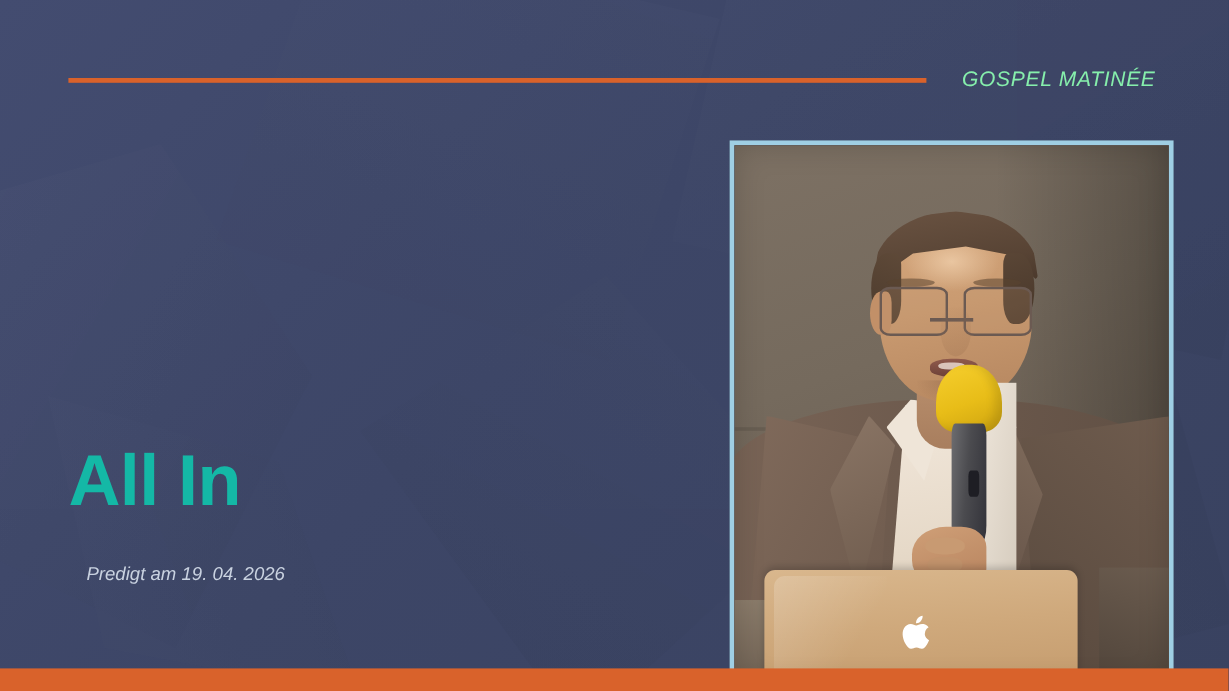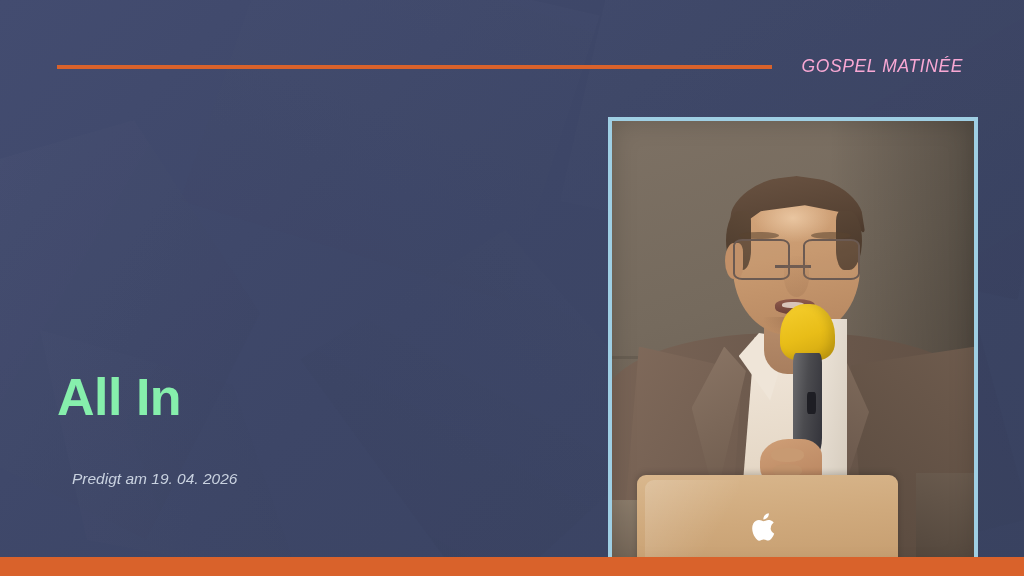--- a/index.html
+++ b/index.html
@@ -50,33 +50,33 @@
     position:absolute;
     left:57px; top:65px;
     width:715px; height:4px;
     background:#d9622b;
   }
   .header-label {
     position:absolute;
     left:640px; top:56px;
     width:323px;
     text-align:right;
-    color:#f9a8d4;
+    color:#86efac;
     font-size:17.5px;
     font-style:italic;
     letter-spacing:.6px;
     white-space:nowrap;
   }
 
   
   .title {
     position:absolute;
     left:57px; top:371px;
-    color:#86efac;
-    font-size:52px;
+    color:#14b8a6;
+    font-size:60px;
     font-weight:bold;
     letter-spacing:-0.5px;
     line-height:1;
     white-space:nowrap;
   }
   .meta {
     position:absolute;
     left:72px; top:468px;
     color:#c9d2e0;
     font-size:15.5px;

